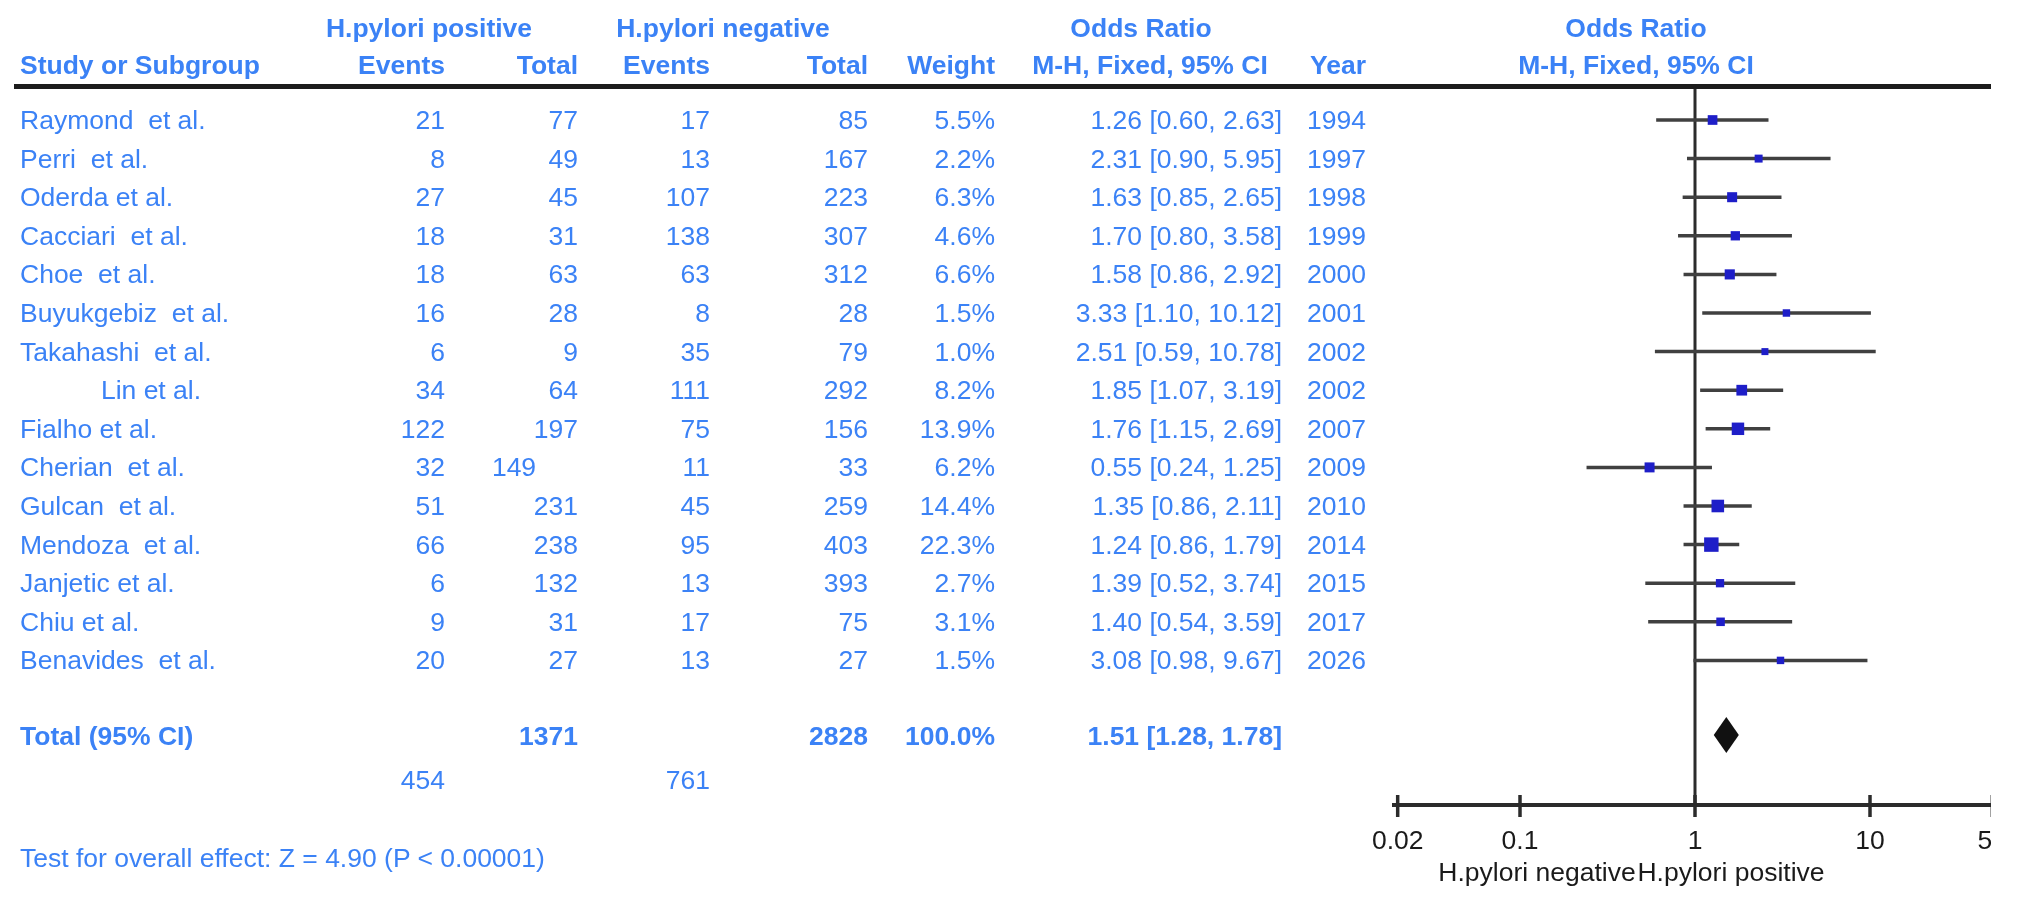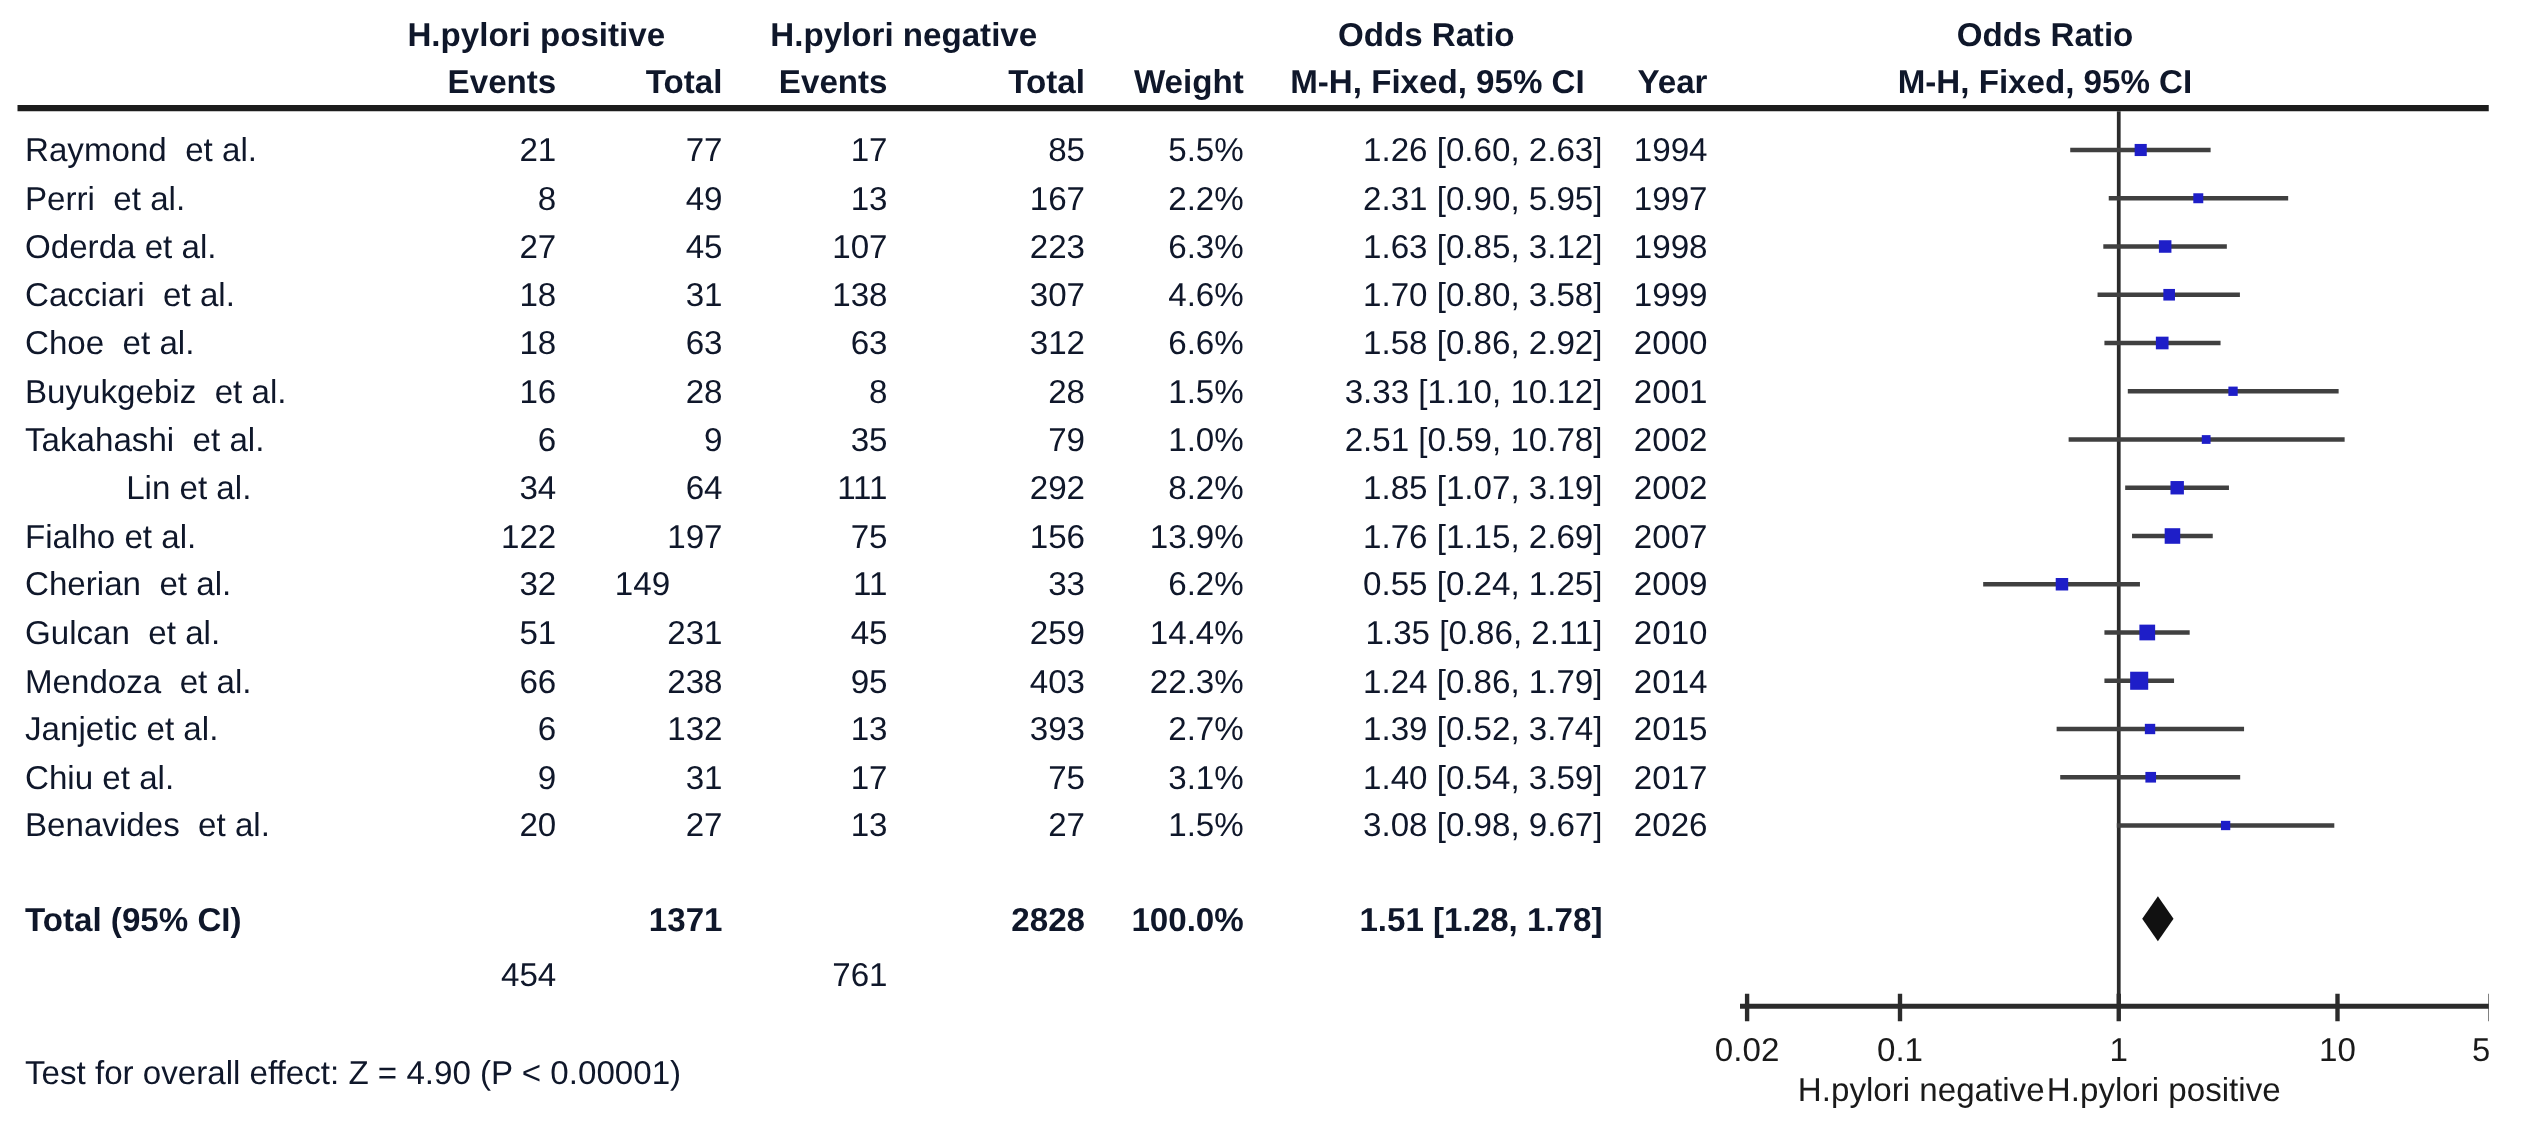--- a/index.html
+++ b/index.html
@@ -1,18 +1,18 @@
 <!DOCTYPE html>
 <html><head>
 <meta charset="utf-8">
 <style>
   html,body{margin:0;padding:0;background:#ffffff;}
   .page{
     position:relative;width:1991px;height:914px;background:#ffffff;overflow:hidden;
-    font-family:"Liberation Sans",sans-serif;color:#0f172a;font-size:26.5px;
+    font-family:"Liberation Sans",sans-serif;color:#3b82f6;font-size:26.5px;
   }
   .cell{position:absolute;line-height:40px;white-space:pre;}
   .num{text-align:right;}
   .ctr{text-align:center;}
   .hdr{font-weight:bold;}
   .bold{font-weight:bold;}
   
   .study{left:20px;width:262px;}
   .e1{left:285px;width:160px;}
   .t1{left:450px;width:128px;}
@@ -27,20 +27,21 @@
 </head>
 <body>
 
 <div class="page">
 
   <div class="cell hdr ctr" style="left:279px;top:8px;width:300px;">H.pylori positive</div>
   <div class="cell hdr ctr" style="left:573px;top:8px;width:300px;">H.pylori negative</div>
   <div class="cell hdr ctr" style="left:991px;top:8px;width:300px;">Odds Ratio</div>
   <div class="cell hdr ctr" style="left:1476px;top:8px;width:320px;">Odds Ratio</div>
 
+  <div class="cell hdr study" style="top:45px;">Study or Subgroup</div>
   <div class="cell hdr num e1" style="top:45px;">Events</div>
   <div class="cell hdr num t1" style="top:45px;">Total</div>
   <div class="cell hdr num e2" style="top:45px;">Events</div>
   <div class="cell hdr num t2" style="top:45px;">Total</div>
   <div class="cell hdr num w" style="top:45px;">Weight</div>
   <div class="cell hdr ctr" style="left:990px;top:45px;width:320px;">M-H, Fixed, 95% CI</div>
   <div class="cell hdr num yr" style="top:45px;">Year</div>
   <div class="cell hdr ctr" style="left:1476px;top:45px;width:320px;">M-H, Fixed, 95% CI</div>
 
   <div class="rule"></div>
@@ -61,21 +62,21 @@
       <div class="cell num t2" style="top: 138.6px;">167</div>
       <div class="cell num w" style="top: 138.6px;">2.2%</div>
       <div class="cell num orc" style="top: 138.6px;">2.31 [0.90, 5.95]</div>
       <div class="cell num yr" style="top: 138.6px;">1997</div>
       <div class="cell study" style="top: 177.2px;">Oderda et al.</div>
       <div class="cell num e1" style="top: 177.2px;">27</div>
       <div class="cell num t1" style="top: 177.2px;">45</div>
       <div class="cell num e2" style="top: 177.2px;">107</div>
       <div class="cell num t2" style="top: 177.2px;">223</div>
       <div class="cell num w" style="top: 177.2px;">6.3%</div>
-      <div class="cell num orc" style="top: 177.2px;">1.63 [0.85, 3.12]</div>
+      <div class="cell num orc" style="top: 177.2px;">1.63 [0.85, 2.65]</div>
       <div class="cell num yr" style="top: 177.2px;">1998</div>
       <div class="cell study" style="top: 215.8px;">Cacciari  et al.</div>
       <div class="cell num e1" style="top: 215.8px;">18</div>
       <div class="cell num t1" style="top: 215.8px;">31</div>
       <div class="cell num e2" style="top: 215.8px;">138</div>
       <div class="cell num t2" style="top: 215.8px;">307</div>
       <div class="cell num w" style="top: 215.8px;">4.6%</div>
       <div class="cell num orc" style="top: 215.8px;">1.70 [0.80, 3.58]</div>
       <div class="cell num yr" style="top: 215.8px;">1999</div>
       <div class="cell study" style="top: 254.4px;">Choe  et al.</div>

